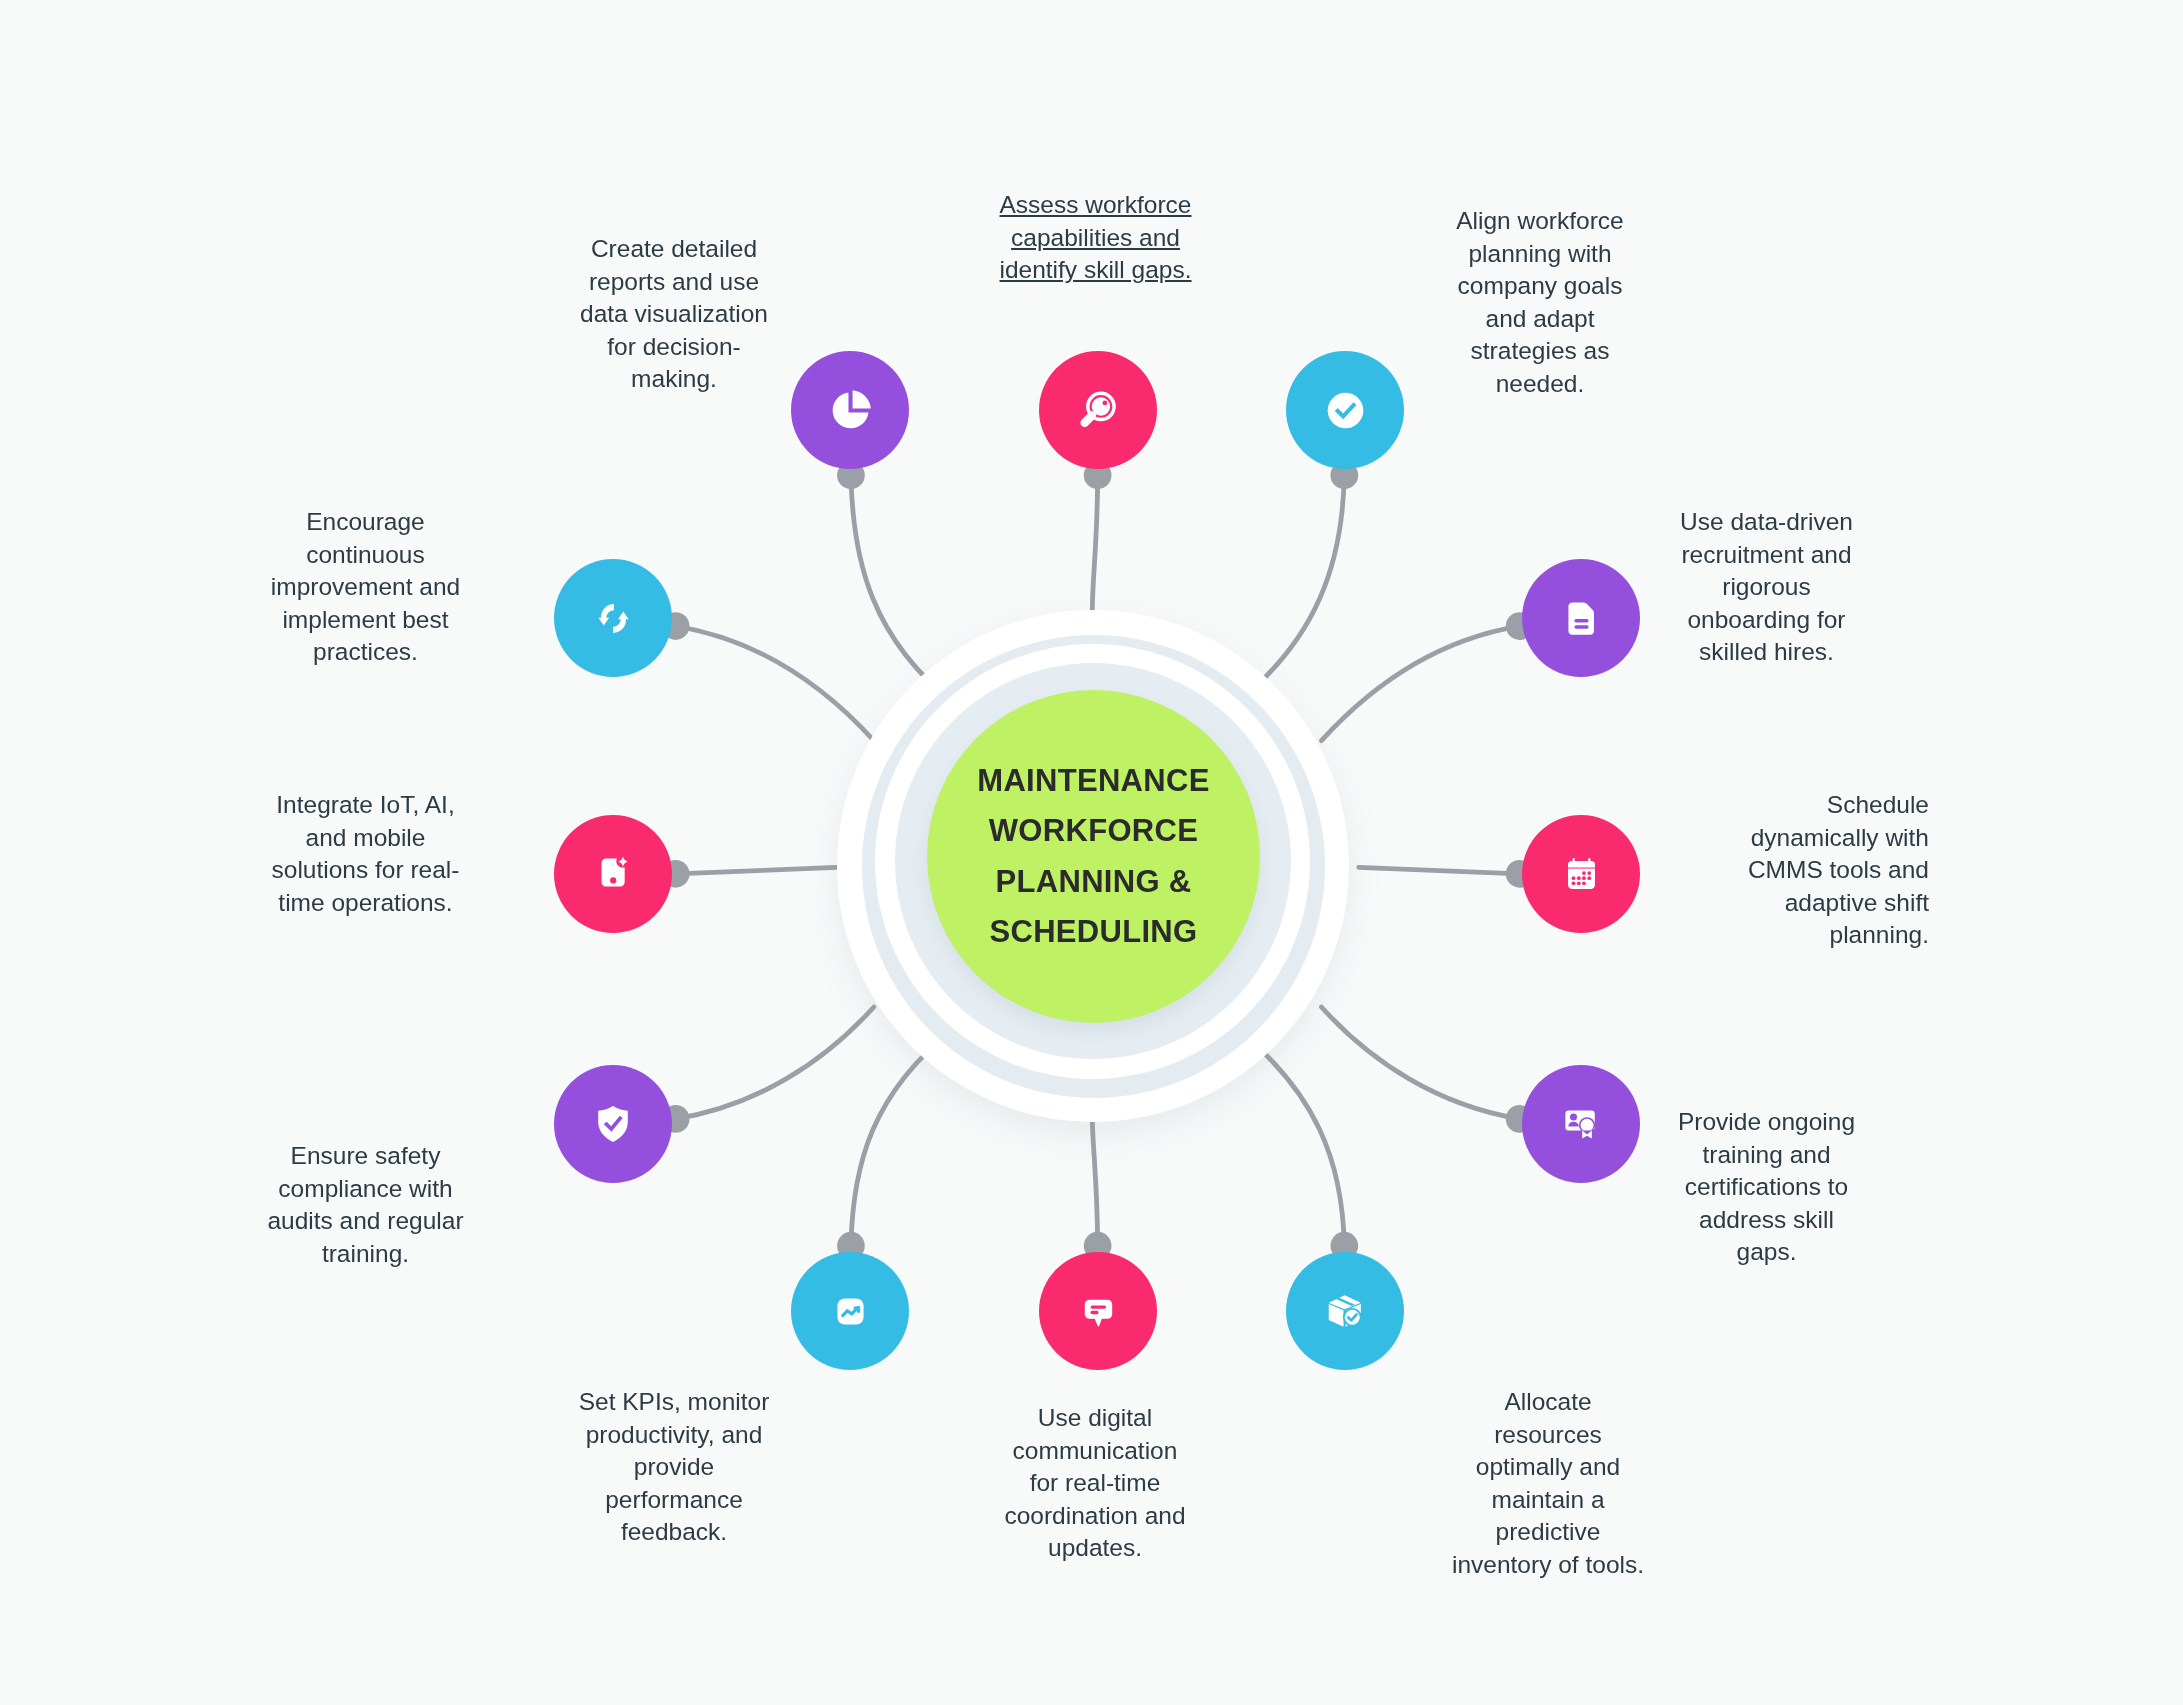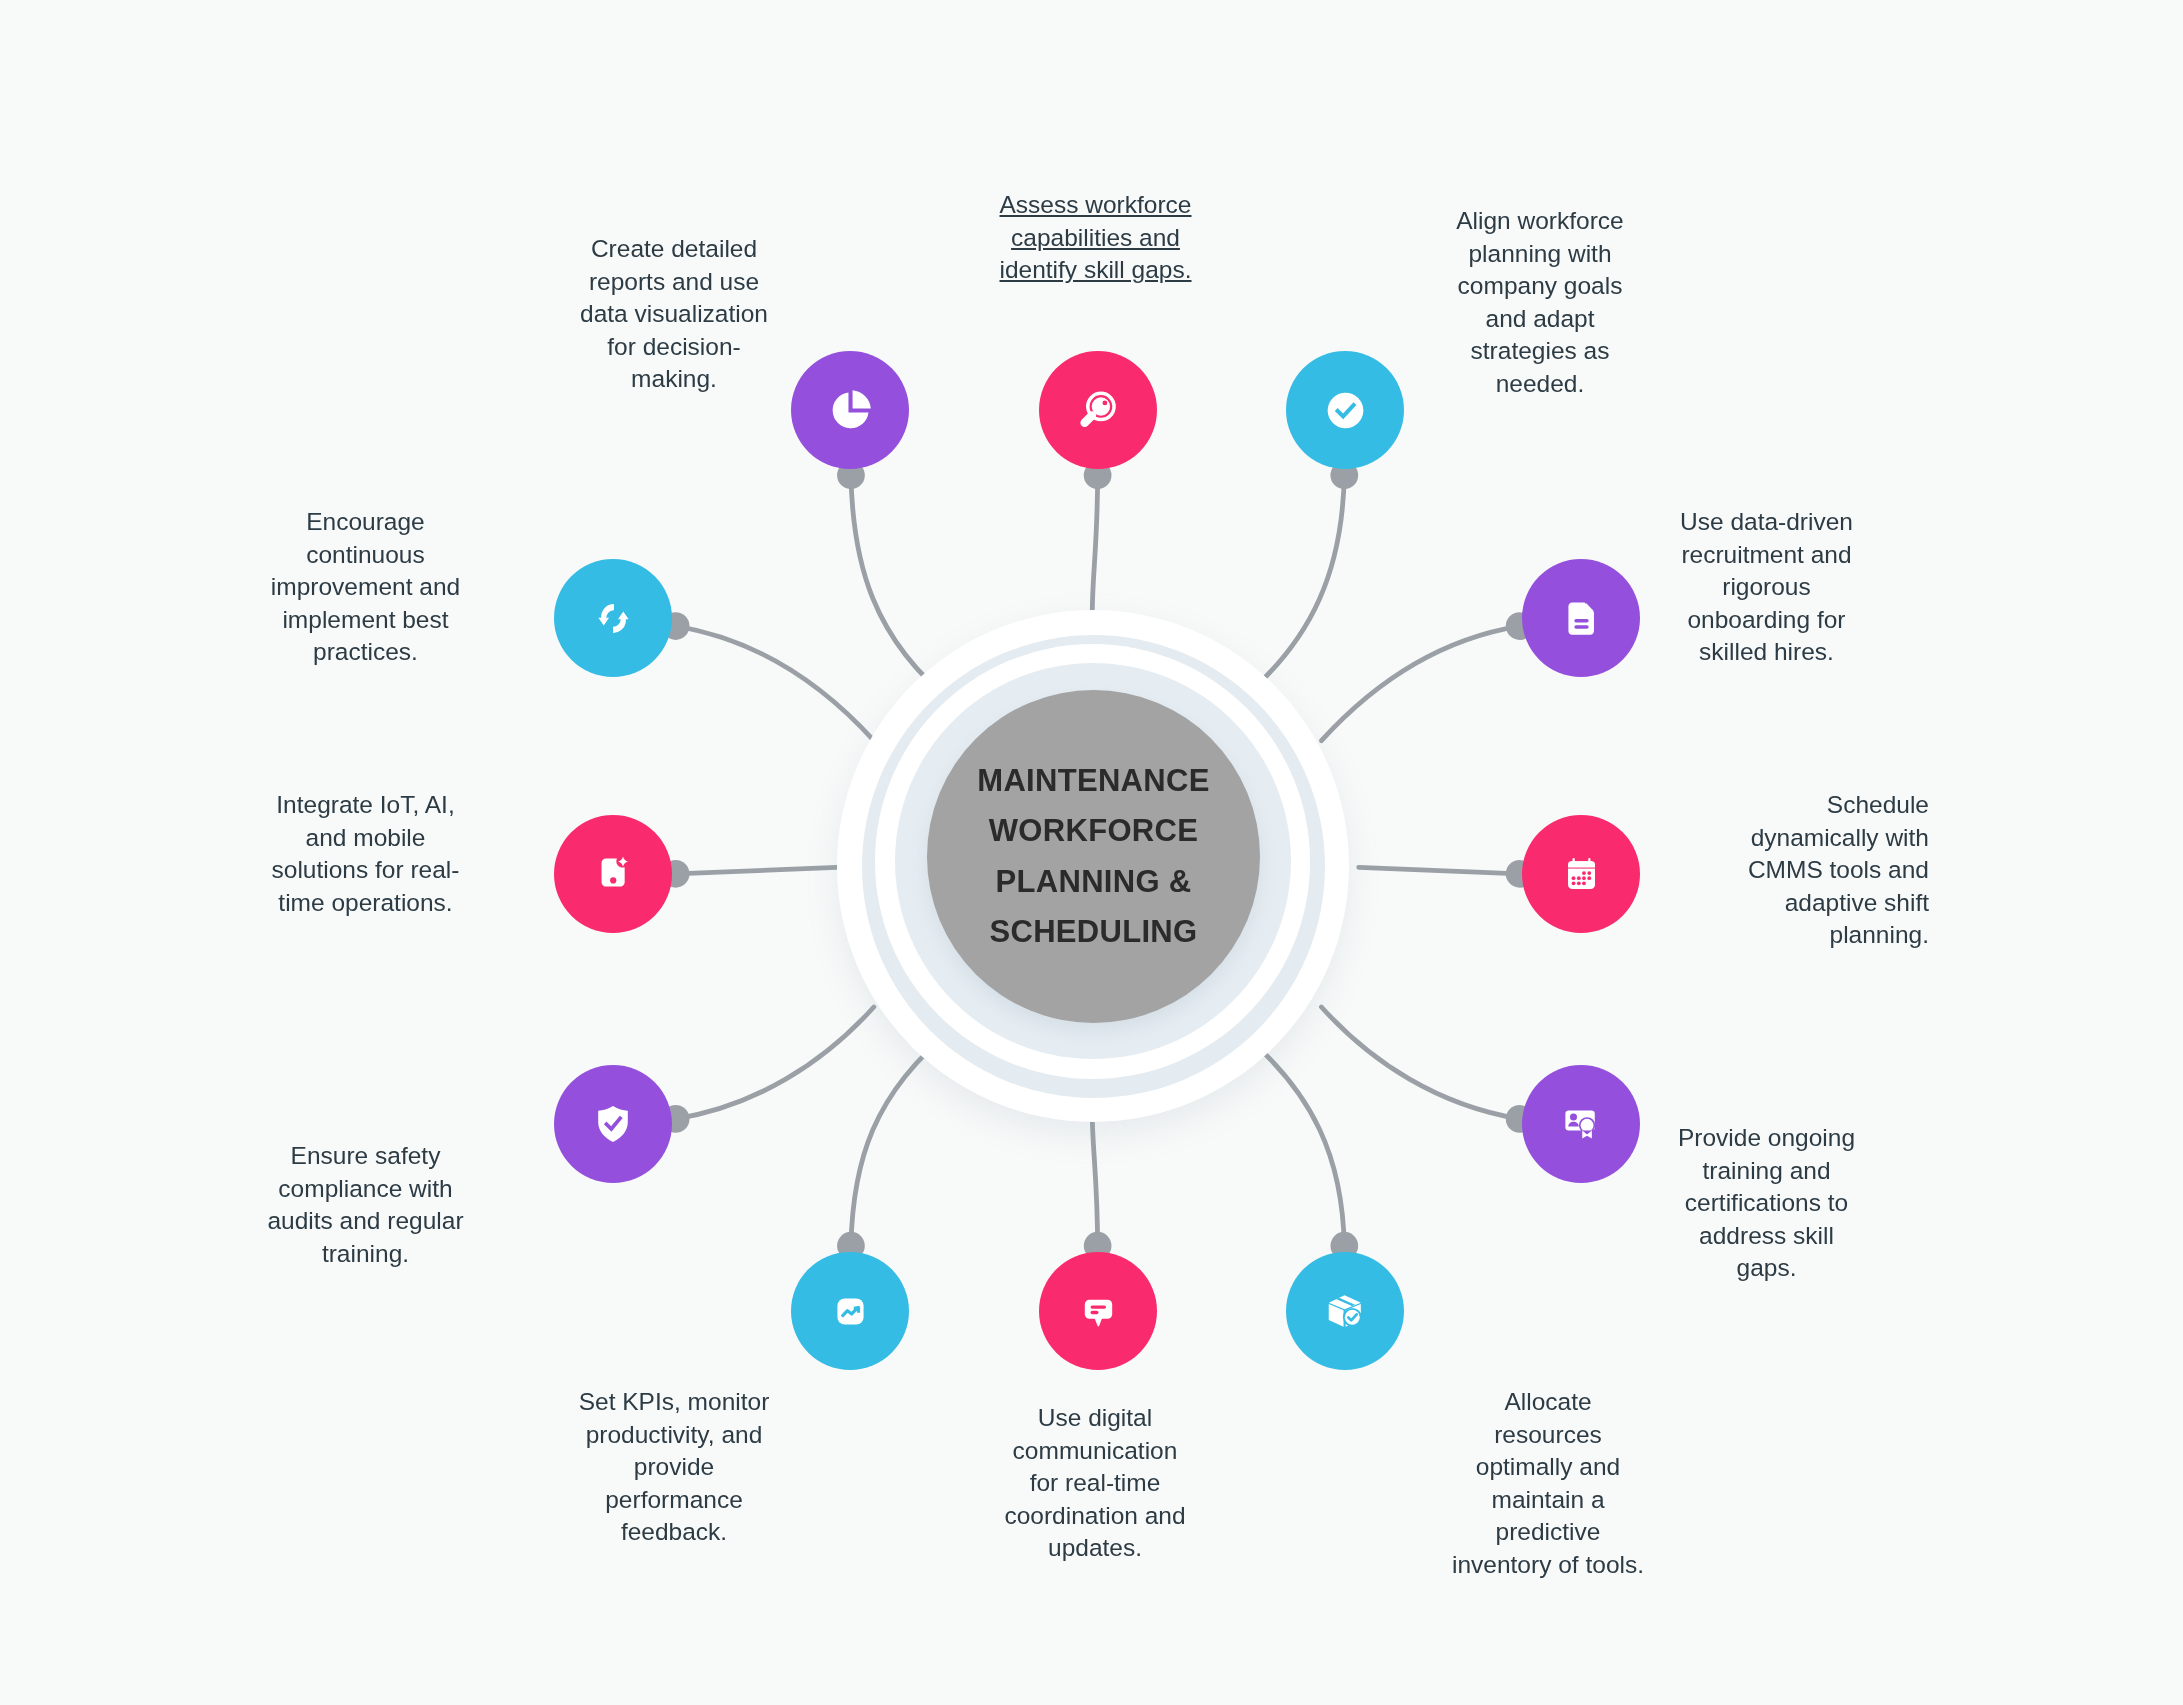--- a/index.html
+++ b/index.html
@@ -63,21 +63,21 @@
     left: 58px; top: 53px;
     width: 396px; height: 396px;
     border-radius: 50%;
     background: #e6edf2;
   }
   .hub-core {
     position: absolute;
     left: 90px; top: 80px;
     width: 333px; height: 333px;
     border-radius: 50%;
-    background: #a3a3a3;
+    background: #bef264;
     box-shadow: 0 8.5px 18px rgba(150,172,188,0.22);
     display: flex;
     align-items: center;
     justify-content: center;
   }
   .hub-title {
     width: 298px;
     text-align: center;
     font-size: 31px;
     font-weight: bold;
@@ -304,21 +304,21 @@
         <rect x="4.5" y="5.5" width="14.1" height="9.6" rx="1.6" fill="#ffffff"></rect>
         <circle cx="8.4" cy="8.6" r="1.7" fill="#9450dc"></circle>
         <path fill="#9450dc" d="M5.9 13.2c0-1.4 1.15-2.3 2.5-2.3s2.5 0.9 2.5 2.3z"></path>
         <circle cx="14.9" cy="12.6" r="3.9" fill="#9450dc"></circle>
         <circle cx="14.9" cy="12.6" r="3.1" fill="#ffffff"></circle>
         <path fill="#ffffff" d="M12.6 15.1h4.6v3.9l-2.3-1.4-2.3 1.4z"></path>
         <path fill="#9450dc" d="M14.9 17.0l-2.3-1.9h4.6z"></path>
       </svg>
     </span>
   </div>
-  <div class="label c" style="left:1604px; top:1106px; width:325px;margin-top:16px;">Provide ongoing
+  <div class="label c" style="left:1604px; top:1106px; width:325px;">Provide ongoing
 training and
 certifications to
 address skill
 gaps.</div>
 
   <div class="node" style="left:791px; top:1252px; background:#35bce4;">
     <span>
       <svg width="49" height="49" viewBox="0 0 24 24">
         <rect x="5.6" y="5.6" width="12.8" height="12.8" rx="3.6" fill="#ffffff"></rect>
         <path d="M8.2 14.0 L10.5 11.6 L12.6 13.2 L15.7 10.0" fill="none" stroke="#35bce4" stroke-width="1.6" stroke-linecap="round" stroke-linejoin="round"></path>

